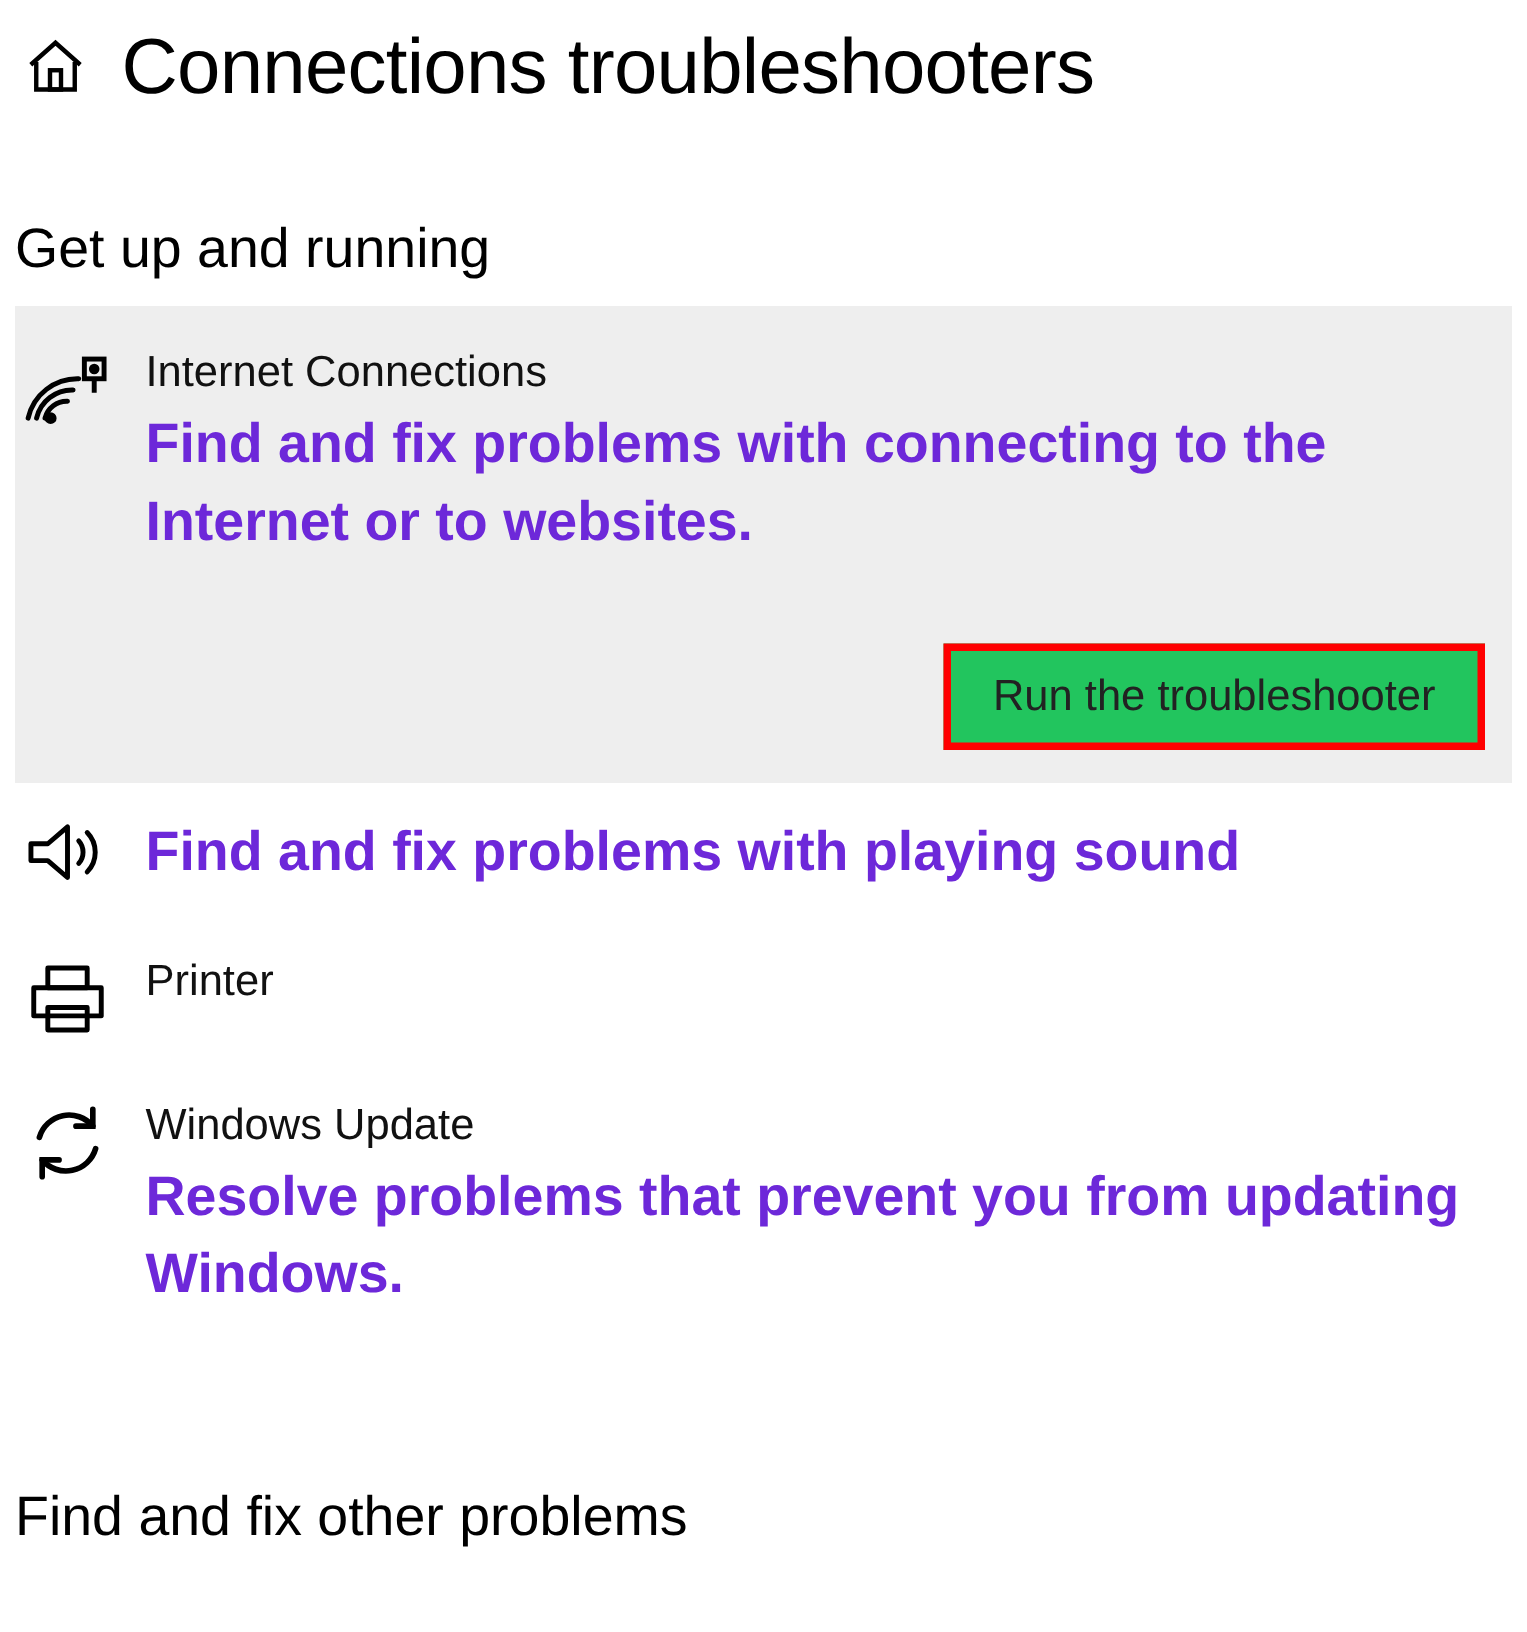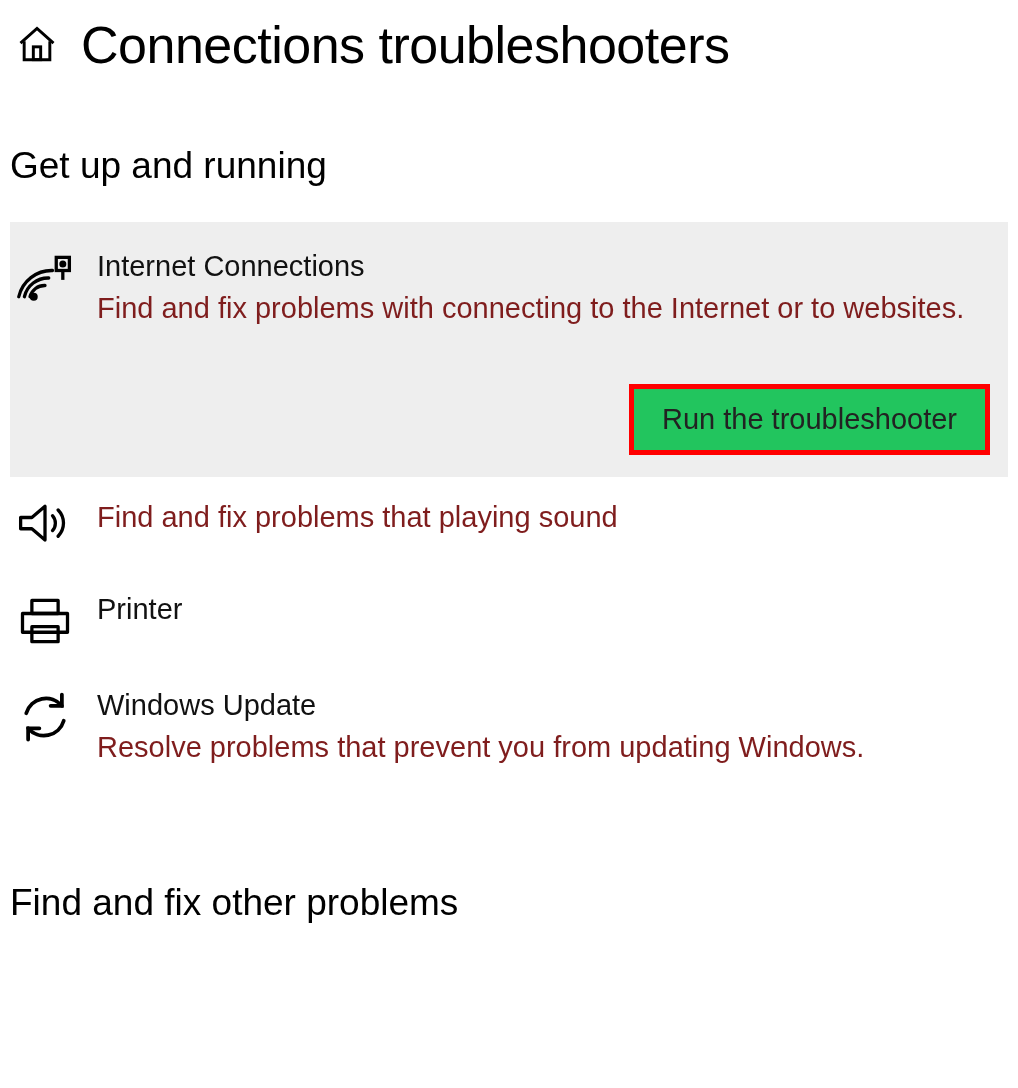--- a/index.html
+++ b/index.html
@@ -27,21 +27,21 @@
     flex-shrink: 0;
   }
   .page-title {
     font-size: 52px;
     font-weight: 300;
     letter-spacing: -0.5px;
   }
   .section-title {
     font-size: 37px;
     font-weight: 400;
-    margin-bottom: 35px;
+    margin-bottom: 17px;
     padding-left: 0px;
   }
   .section-title-2 {
     font-size: 37px;
     font-weight: 400;
     margin-top: 95px;
     padding-left: 0px;
   }
   .card {
     display: flex;
@@ -67,23 +67,23 @@
   .card-body {
     flex: 1;
   }
   .card-title {
     font-size: 29px;
     font-weight: 400;
     color: #111;
     margin-bottom: 5px;
   }
   .card-desc {
-    font-size: 29px;
-    font-weight: 400;
-    color: #7f1d1d;
+    font-size: 37px;
+    font-weight: 700;
+    color: #6d28d9;
     line-height: 1.4;
   }
   .run-btn-wrap {
     display: flex;
     justify-content: flex-end;
     margin-top: 55px;
   }
   .run-btn {
     background: #22c55e;
     border: 5px solid #ff0000;
@@ -136,21 +136,21 @@
 
 <div class="card">
   <span class="card-icon">
     <svg viewBox="0 0 64 56" width="60" height="56" fill="none" stroke="#000" stroke-width="3.5" stroke-linejoin="round" stroke-linecap="round">
       <path d="M6 20 H18 L32 8 V44 L18 32 H6 Z"></path>
       <path d="M40 18 A12 12 0 0 1 40 34"></path>
       <path d="M46 12 A20 20 0 0 1 46 40"></path>
     </svg>
   </span>
   <div class="card-body">
-    <div class="card-desc">Find and fix problems that playing sound</div>
+    <div class="card-desc">Find and fix problems with playing sound</div>
   </div>
 </div>
 
 <div class="card">
   <span class="card-icon">
     <svg viewBox="0 0 64 56" width="60" height="56" fill="none" stroke="#000" stroke-width="3.5" stroke-linejoin="round">
       <rect x="18" y="6" width="28" height="14"></rect>
       <rect x="8" y="20" width="48" height="20"></rect>
       <rect x="18" y="34" width="28" height="16"></rect>
     </svg>

